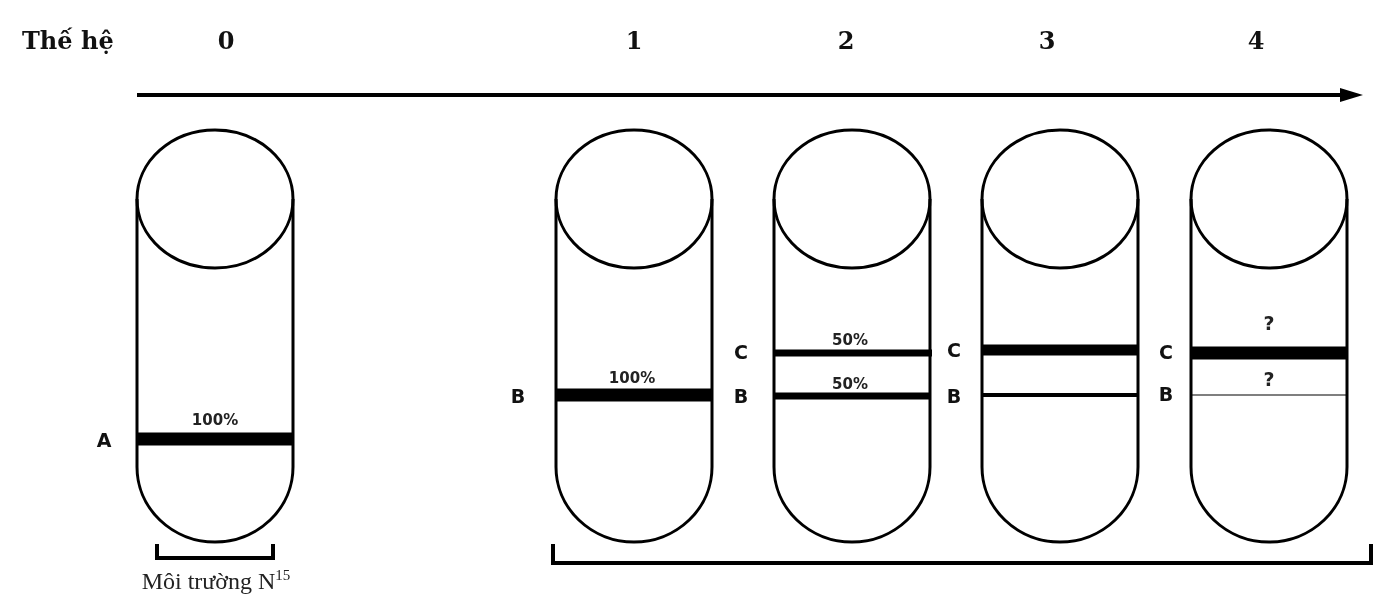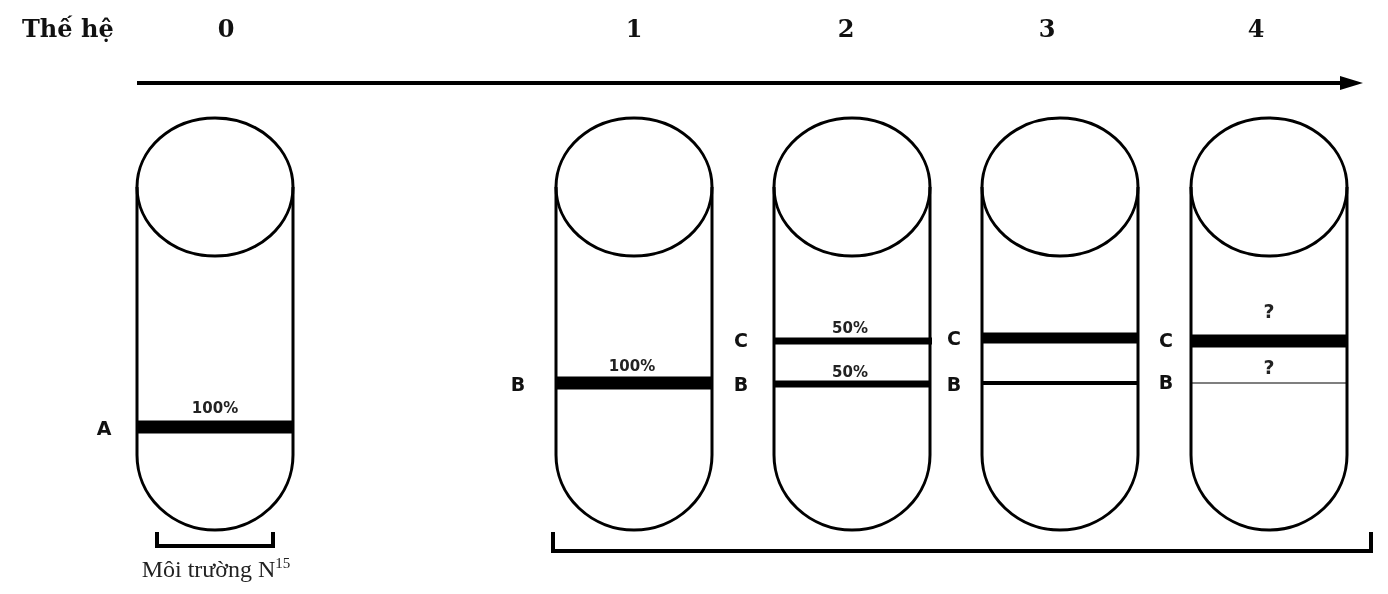--- a/index.html
+++ b/index.html
@@ -1,17 +1,17 @@
 <!DOCTYPE html>
 <html><head>
   <meta charset="utf-8">
   <style>
     html, body { margin: 0; padding: 0; background: #ffffff; }
     body { width: 1388px; height: 594px; position: relative; overflow: hidden; }
-    .canvas { position: absolute; left: 0; top: 0; width: 1388px; height: 497px; }
+    .canvas { position: absolute; left: 0; top: 12px; width: 1388px; height: 497px; }
     .gen-title { position: absolute; left: 22px; top: 14px; font-family: "DejaVu Serif", serif; font-weight: bold; font-size: 24px; color: #111; }
     .gen-num { position: absolute; top: 14px; font-family: "DejaVu Serif", serif; font-weight: bold; font-size: 24px; color: #111; transform: translateX(-50%); }
     .band-label { position: absolute; font-family: "DejaVu Sans", sans-serif; font-weight: bold; font-size: 19px; color: #111; transform: translate(-50%, -50%); }
     .pct-label { position: absolute; font-family: "DejaVu Sans", sans-serif; font-weight: bold; font-size: 15px; color: #222; transform: translate(-50%, -50%); text-align: right; }
     .q-label { position: absolute; font-family: "DejaVu Sans", sans-serif; font-weight: bold; font-size: 19px; color: #222; transform: translate(-50%, -50%); }
     .env-label { position: absolute; font-family: "Liberation Serif", serif; font-size: 24px; color: #222; transform: translateX(-50%); white-space: nowrap; }
     .env-label sup { font-size: 15px; vertical-align: 9px; }
   </style>
 </head>
 <body>

